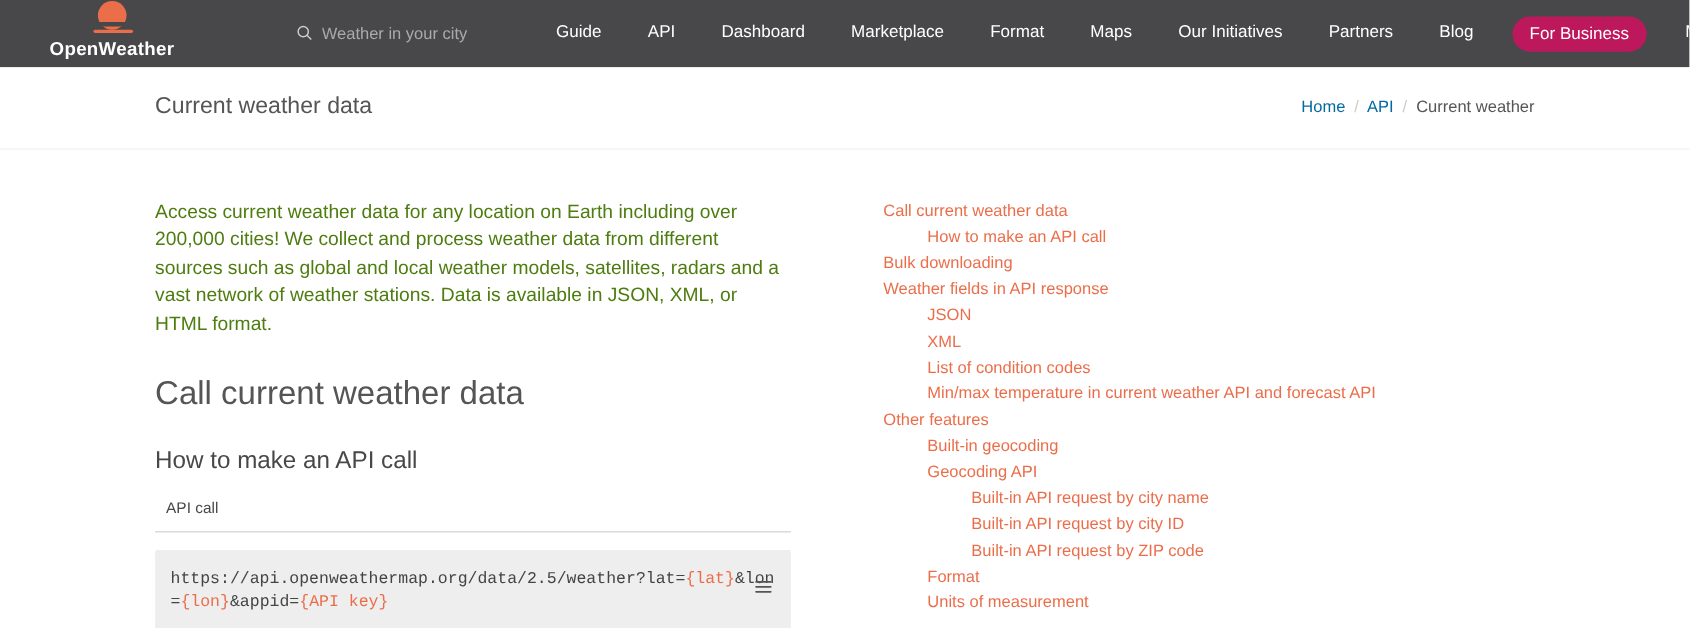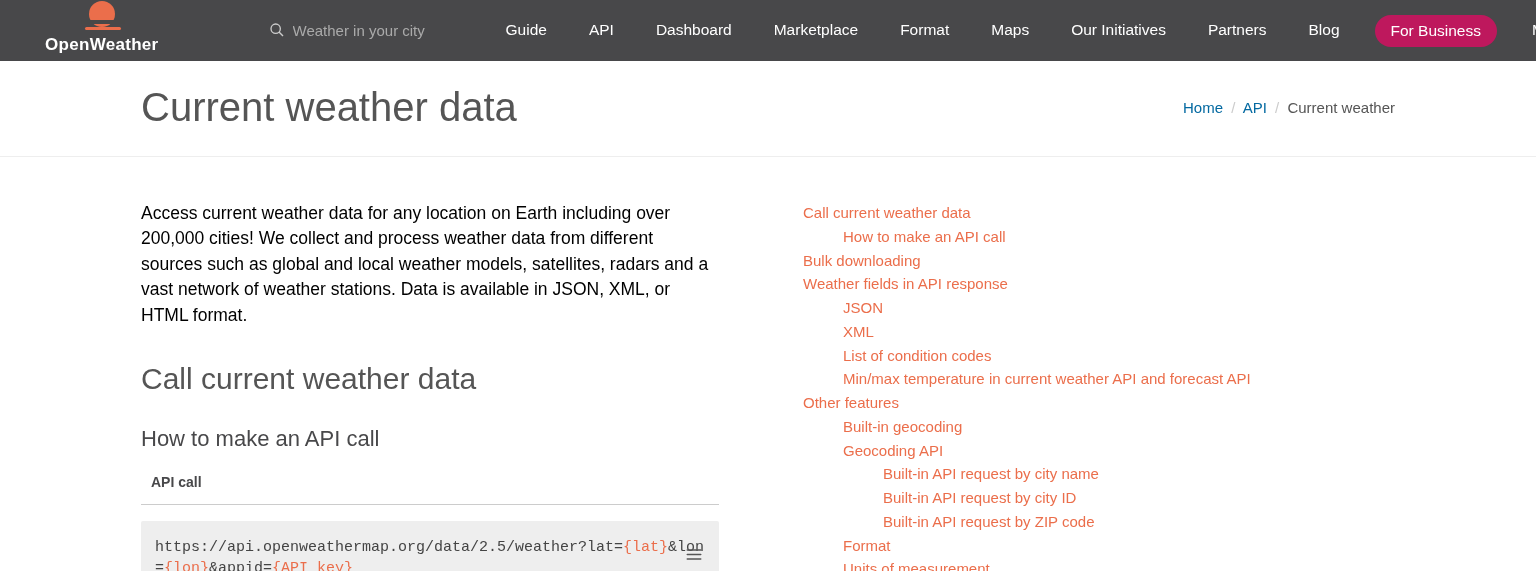--- a/index.html
+++ b/index.html
@@ -20,32 +20,32 @@
   .search-input { background: transparent; border: none; outline: none; color: #ddd; font-size: 15px; width: 200px; }
   .search-input::placeholder { color: #aaa; }
 
   .nav { margin-left: auto; display: flex; align-items: flex-start; gap: 16px; }
   .nav-item { color: #fff; font-size: 15.5px; padding: 6px 13px; cursor: pointer; white-space: nowrap; }
   .nav-item.pill { background: #be185d; border-radius: 16px; padding: 7px 16px; margin: 0 6px; }
   .caret { display: inline-block; width: 0; height: 0; border-left: 4px solid transparent; border-right: 4px solid transparent; border-top: 5px solid #fff; margin-left: 3px; vertical-align: middle; }
 
   
   .title-row { max-width: 1254px; margin: 0 auto; padding: 24px 0 26px 0; display: flex; align-items: center; border-bottom: 1px solid #eee; }
-  .title-row h1 { font-size: 40px; font-weight: 400; color: #555; }
+  .title-row h1 { font-size: 21px; font-weight: 400; color: #555; }
   .breadcrumb { margin-left: auto; font-size: 15px; color: #555; }
   .breadcrumb .link { color: #0369a1; }
   .breadcrumb .sep { color: #ccc; margin: 0 4px; }
 
   
   .main { max-width: 1254px; margin: 0 auto; display: flex; padding-top: 44px; }
   .content { flex: 0 0 618px; padding-right: 40px; }
-  .content p.intro { font-size: 17.5px; line-height: 1.45; color: #000000; margin-bottom: 34px; }
+  .content p.intro { font-size: 17.5px; line-height: 1.45; color: #4d7c0f; margin-bottom: 34px; }
   .content h2 { font-size: 30px; font-weight: 400; color: #555; margin-bottom: 30px; }
   .content h3 { font-size: 22px; font-weight: 500; color: #48484a; margin-bottom: 22px; }
-  .api-label { font-size: 14px; font-weight: 700; color: #48484a; padding: 0 0 14px 10px; border-bottom: 1px solid #ccc; margin-bottom: 16px; }
+  .api-label { font-size: 14px; font-weight: 400; color: #48484a; padding: 0 0 14px 10px; border-bottom: 1px solid #ccc; margin-bottom: 16px; }
   .code-block { background: #eee; border-radius: 2px; padding: 16px 14px; font-family: "Courier New", monospace; font-size: 15px; line-height: 1.4; position: relative; color: #444; word-break: break-all; }
   .code-block .param { color: #eb6e4b; }
   .copy-icon { position: absolute; right: 16px; top: 50%; transform: translateY(-50%); cursor: pointer; color: #666; }
 
   .sidebar { flex: 1; padding-left: 44px; font-size: 15px; line-height: 1.45; }
   .sidebar ul { list-style: none; }
   .sidebar li { margin-bottom: 0; }
   .sidebar a { color: #eb6e4b; display: block; padding: 1px 0; }
   .sidebar .lvl1 { padding-left: 40px; }
   .sidebar .lvl2 { padding-left: 80px; }

